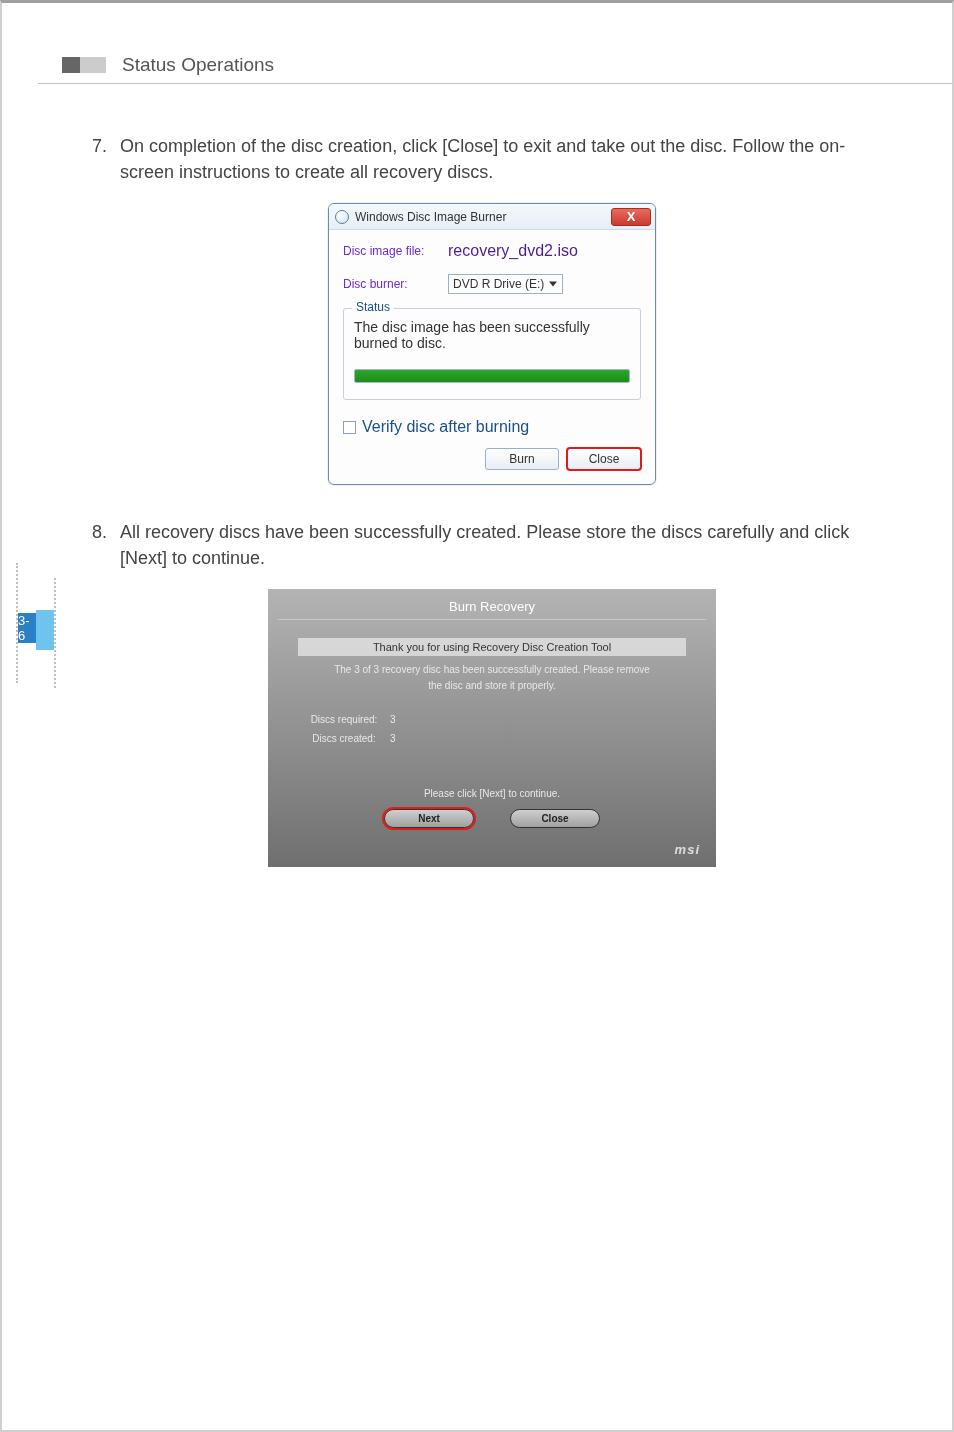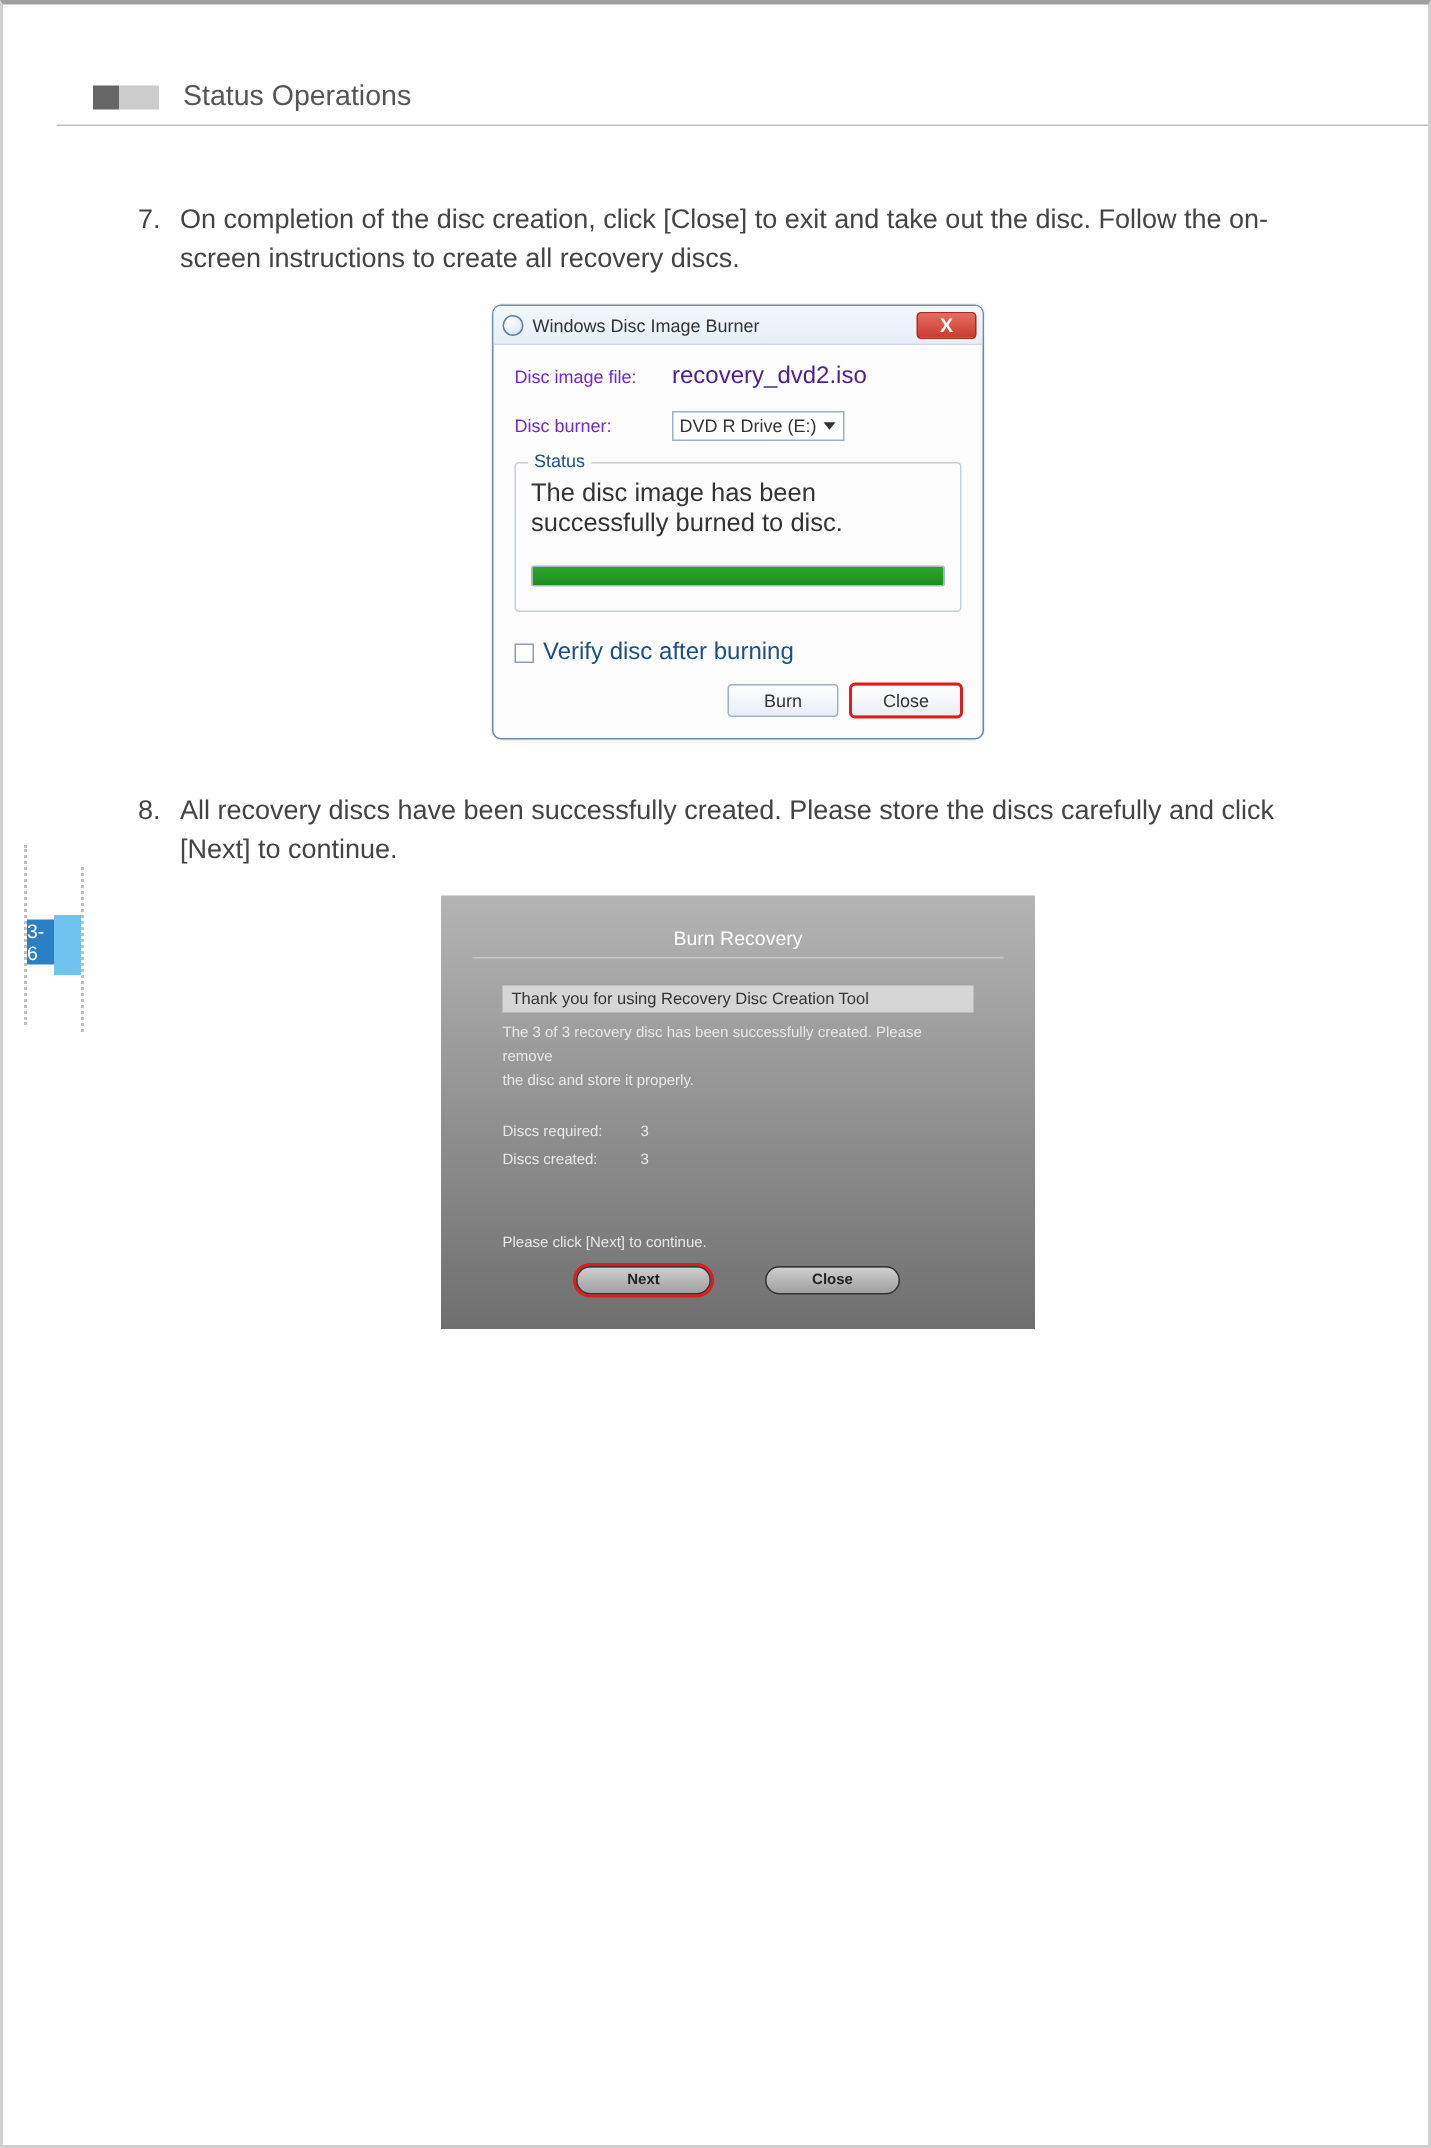--- a/index.html
+++ b/index.html
@@ -127,21 +127,21 @@
     position: relative;
   }
   .win-status-legend {
     position: absolute;
     top: -9px; left: 8px;
     background: #fdfdfd;
     padding: 0 4px;
     font-size: 12px;
     color: #1a4f8a;
   }
-  .win-status-text { font-size: 17px; color: #333; margin-bottom: 18px; }
+  .win-status-text { font-size: 14px; color: #333; margin-bottom: 18px; }
   .win-progress {
     width: 100%; height: 14px;
     border: 1px solid #a9b6c6;
     background: linear-gradient(#2aa82a, #1e8c1e);
     border-radius: 2px;
   }
   .win-verify {
     display: flex; align-items: center;
     margin-top: 18px;
     font-size: 16px; color: #1a4f8a;
@@ -163,23 +163,24 @@
     background: linear-gradient(#fefefe, #e9eef5);
     font-size: 12px;
     display: flex; align-items: center; justify-content: center;
     border-radius: 3px;
     color: #333;
   }
   .win-btn.highlight { outline: 2px solid #e01b1b; outline-offset: -1px; }
 
   
   .br-dialog {
-    width: 396px;
+    width: 448px;
     background: linear-gradient(#b4b4b4, #6f6f6f);
-    padding: 15px;
+    padding: 4px;
+    text-align: center;
   }
   .br-titlebar {
     height: 26px;
     display: flex; align-items: center; justify-content: center;
     font-size: 13px; color: #fff;
   }
   .br-hr {
     height: 1px; background: rgba(255,255,255,0.35); margin: 0 6px;
   }
   .br-body {
@@ -338,18 +339,19 @@
                 <div class="br-stat-label">Discs created:</div>
                 <div>3</div>
               </div>
             </div>
             <div class="br-instr">Please click [Next] to continue.</div>
             <div class="br-buttons">
               <div class="br-btn highlight">Next</div>
               <div class="br-btn">Close</div>
             </div>
           </div>
+          <div class="br-footer">msi</div>
         </div>
       </div>
     </div>
 
   </div>
 </div>
 
 </body></html>

